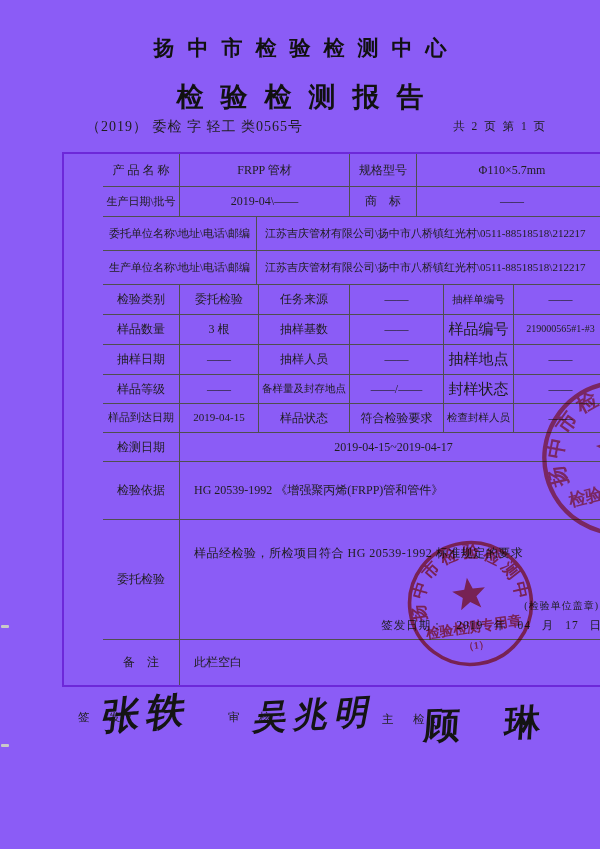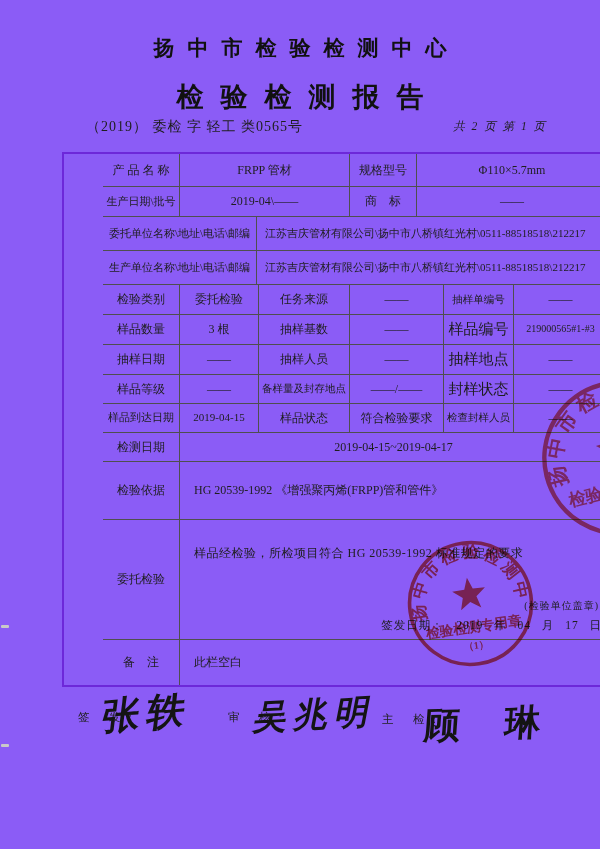--- a/index.html
+++ b/index.html
@@ -10,21 +10,21 @@
   }
   .org-title{
     position:absolute;top:34px;left:0;width:600px;text-align:center;
     font-size:21px;font-weight:bold;letter-spacing:13px;text-indent:13px;color:#111;
   }
   .report-title{
     position:absolute;top:79px;left:0;width:600px;text-align:center;
     font-size:27px;font-weight:bold;letter-spacing:17px;text-indent:17px;color:#111;
   }
   .doc-no{position:absolute;top:118px;left:75px;font-size:14px;letter-spacing:1px;margin-left:11px;}
-  .page-no{position:absolute;top:119px;right:53px;font-size:11.5px;letter-spacing:2px;font-style:italic;}
+  .page-no{position:absolute;top:119px;right:53px;font-size:11.5px;letter-spacing:2px;}
 
   .rtable{position:absolute;left:62px;top:152px;width:504px;border:2px solid #6d28d9;background:transparent;padding-left:39px;}
   .tr{display:flex;}
   .td{
     box-sizing:border-box;border-right:1px solid #4f4f4f;border-bottom:1px solid #4f4f4f;
     display:flex;align-items:center;justify-content:center;text-align:center;
     font-size:12px;overflow:hidden;line-height:1.25;
   }
   .td:last-child{border-right:none;}
   .tr:last-child .td{border-bottom:none;}

